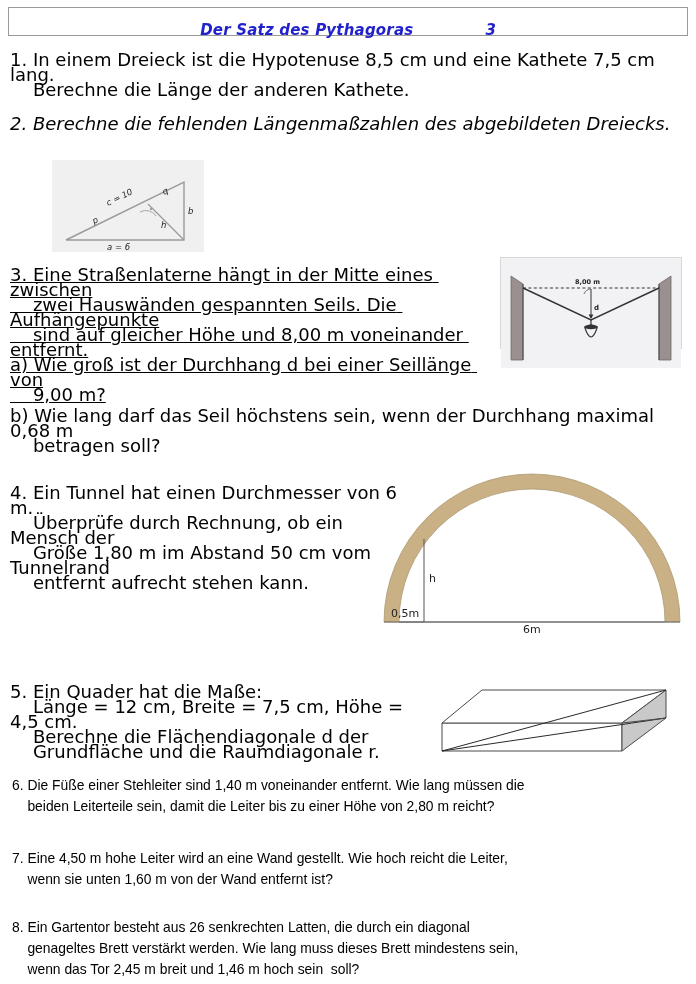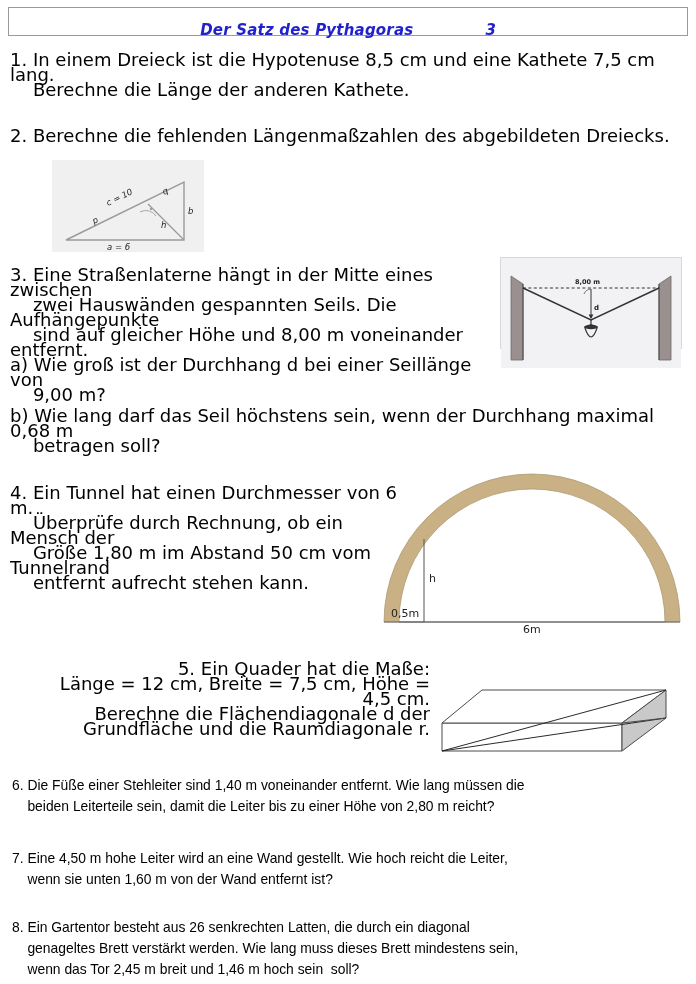--- a/index.html
+++ b/index.html
@@ -119,42 +119,42 @@
 <div class="header-box">
   <div class="header-inner">
     <span class="header-title">Der Satz des Pythagoras</span>
     <span class="header-page">3</span>
   </div>
 </div>
 
 <div class="q" style="left:10px; top:52px; width:672px;">1. In einem Dreieck ist die Hypotenuse 8,5 cm und eine Kathete 7,5 cm lang.
     Berechne die Länge der anderen Kathete.</div>
 
-<div class="q" style="left:10px; top:128px; width:672px;">2. Berechne die fehlenden Längenmaßzahlen des abgebildeten Dreiecks.</div>
+<div class="q" style="left:10px; top:116px; width:672px;font-style:italic;">2. Berechne die fehlenden Längenmaßzahlen des abgebildeten Dreiecks.</div>
 
 <div class="fig-triangle">
   <svg width="152" height="92" viewBox="0 0 152 92">
 
     <polygon points="14,80 132,80 132,22" fill="none" stroke="#9a9a9a" stroke-width="1.4"></polygon>
 
     <line x1="132" y1="80" x2="96" y2="44" stroke="#9a9a9a" stroke-width="1.3"></line>
 
     <path d="M 88 52 A 12 12 0 0 1 104 56" fill="none" stroke="#a8a8a8" stroke-width="1"></path>
     <circle cx="99" cy="49" r="1.1" fill="#8f8f8f"></circle>
 
     <text class="svg-label" x="56" y="46" font-size="8.5" font-style="italic" transform="rotate(-26 56 46)">c = 10</text>
     <text class="svg-label" x="42" y="64" font-size="8.5" font-style="italic" transform="rotate(-26 42 64)">p</text>
     <text class="svg-label" x="112" y="35" font-size="8.5" font-style="italic" transform="rotate(-26 112 35)">q</text>
     <text class="svg-label" x="109" y="68" font-size="8.5" font-style="italic">h</text>
     <text class="svg-label" x="136" y="54" font-size="8.5" font-style="italic">b</text>
     <text class="svg-label" x="55" y="90" font-size="8.5" font-style="italic">a = 6</text>
   </svg>
 </div>
 
-<div class="q" style="left:10px; top:267px; width:482px;">3. Eine Straßenlaterne hängt in der Mitte eines zwischen
+<div class="q" style="left:10px; top:267px; width:482px;text-decoration:underline;">3. Eine Straßenlaterne hängt in der Mitte eines zwischen
     zwei Hauswänden gespannten Seils. Die Aufhängepunkte
     sind auf gleicher Höhe und 8,00 m voneinander entfernt.
 a) Wie groß ist der Durchhang d bei einer Seillänge von
     9,00 m?</div>
 
 <div class="fig-lamp">
   <svg width="180" height="110" viewBox="0 0 180 110">
     <rect x="0" y="0" width="180" height="110" fill="#f2f2f4"></rect>
 
     <polygon points="10,18 22,26 22,102 10,102" fill="#9a9090" stroke="#6e6868" stroke-width="0.8"></polygon>
@@ -201,21 +201,21 @@
     <line x1="17" y1="150" x2="42" y2="150" stroke="#555" stroke-width="1"></line>
 
     <line x1="42" y1="150" x2="283" y2="150" stroke="#6b6b6b" stroke-width="1"></line>
 
     <text class="svg-label" x="47" y="110" font-size="11">h</text>
     <text class="svg-label" x="9" y="145" font-size="11">0,5m</text>
     <text class="svg-label" x="141" y="161" font-size="11">6m</text>
   </svg>
 </div>
 
-<div class="q" style="left:10px; top:661px; width:420px;text-align:right;">5. Ein Quader hat die Maße:
+<div class="q" style="left:10px; top:684px; width:420px;">5. Ein Quader hat die Maße:
     Länge = 12 cm, Breite = 7,5 cm, Höhe = 4,5 cm.
     Berechne die Flächendiagonale d der
     Grundfläche und die Raumdiagonale r.</div>
 
 <div class="fig-cuboid">
   <svg width="250" height="90" viewBox="0 0 250 90">
 
     <polygon points="8,55 188,55 188,83 8,83" fill="#ffffff" stroke="#4a4a4a" stroke-width="1"></polygon>
 
     <polygon points="8,55 48,22 232,22 188,55" fill="#ffffff" stroke="#4a4a4a" stroke-width="1"></polygon>

